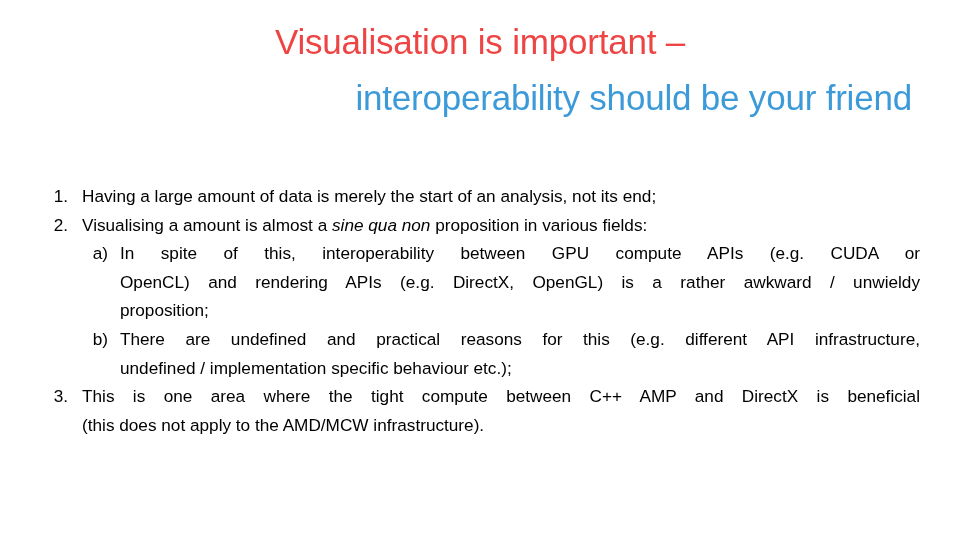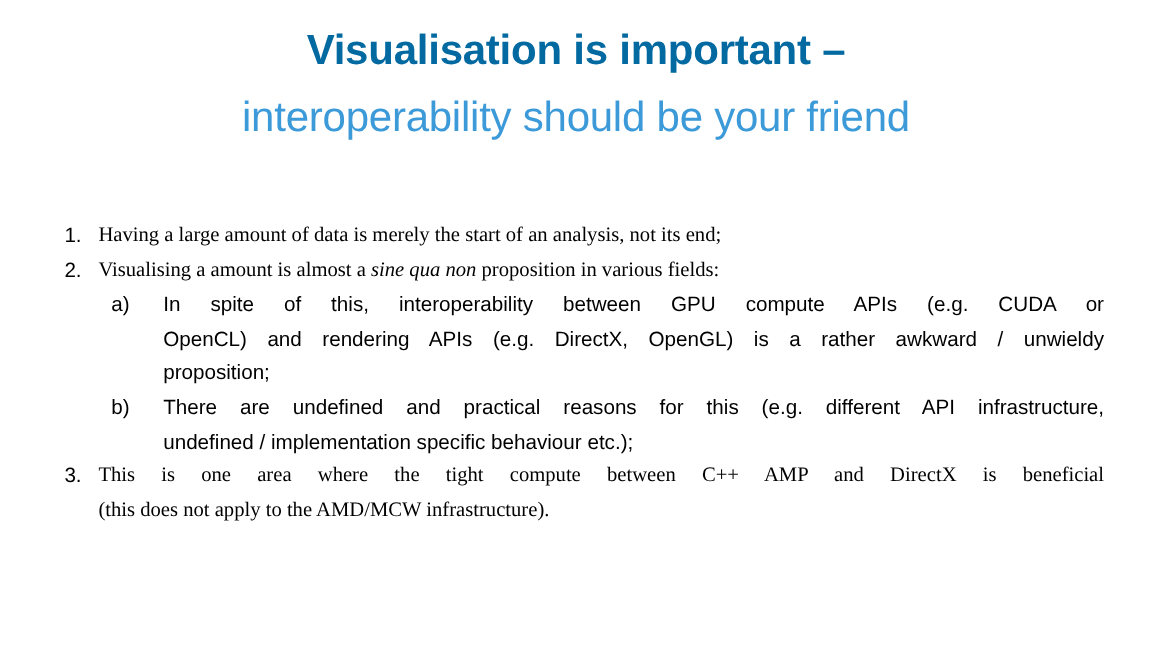--- a/index.html
+++ b/index.html
@@ -60,21 +60,20 @@
     left: 6px;
     top: 0;
     width: 26px;
     text-align: right;
     color: #000000;
     font-size: 17.2px;
     line-height: 28.6px;
   }
   .lvl1 > .text {
     display: block;
-    font-family: Liberation Serif, serif;
   }
 
   .lvl2 {
     position: relative;
     padding-left: 84px;
     font-size: 17.2px;
     line-height: 28.6px;
     color: #000000;
     text-align: justify;
     text-justify: inter-word;
@@ -83,21 +82,20 @@
     position: absolute;
     left: 44px;
     top: 0;
     width: 28px;
     text-align: right;
     font-size: 17.2px;
     line-height: 28.6px;
   }
   .lvl2 > .text {
     display: block;
-    margin-left: 16px;
   }
 
   .just-hard {
     display: block;
     text-align: justify;
     text-align-last: justify;
     white-space: normal;
   }
   .plain {
     display: block;
@@ -106,22 +104,22 @@
   .ital {
     font-style: italic;
   }
 </style>
 </head>
 <body>
 
 <div class="slide" style="background: rgb(255, 255, 255);">
 
   <div class="title-block">
-    <div class="title-line" style="color: #0369a1; font-weight: bold;">Visualisation is important –</div>
-    <div class="title-line" style="color: rgb(60, 154, 217);">interoperability should be your friend</div>
+    <div class="title-line" style="color: #ef4444;">Visualisation is important –</div>
+    <div class="title-line" style="color: rgb(60, 154, 217); text-align: right;">interoperability should be your friend</div>
   </div>
 
   <div class="body-block">
 
     <div class="lvl1" style="color: rgb(0, 0, 0);">
       <span class="marker">1.</span>
       <span class="text">
         <span class="plain">Having a large amount of data is merely the start of an analysis, not its end;</span>
       </span>
     </div>

